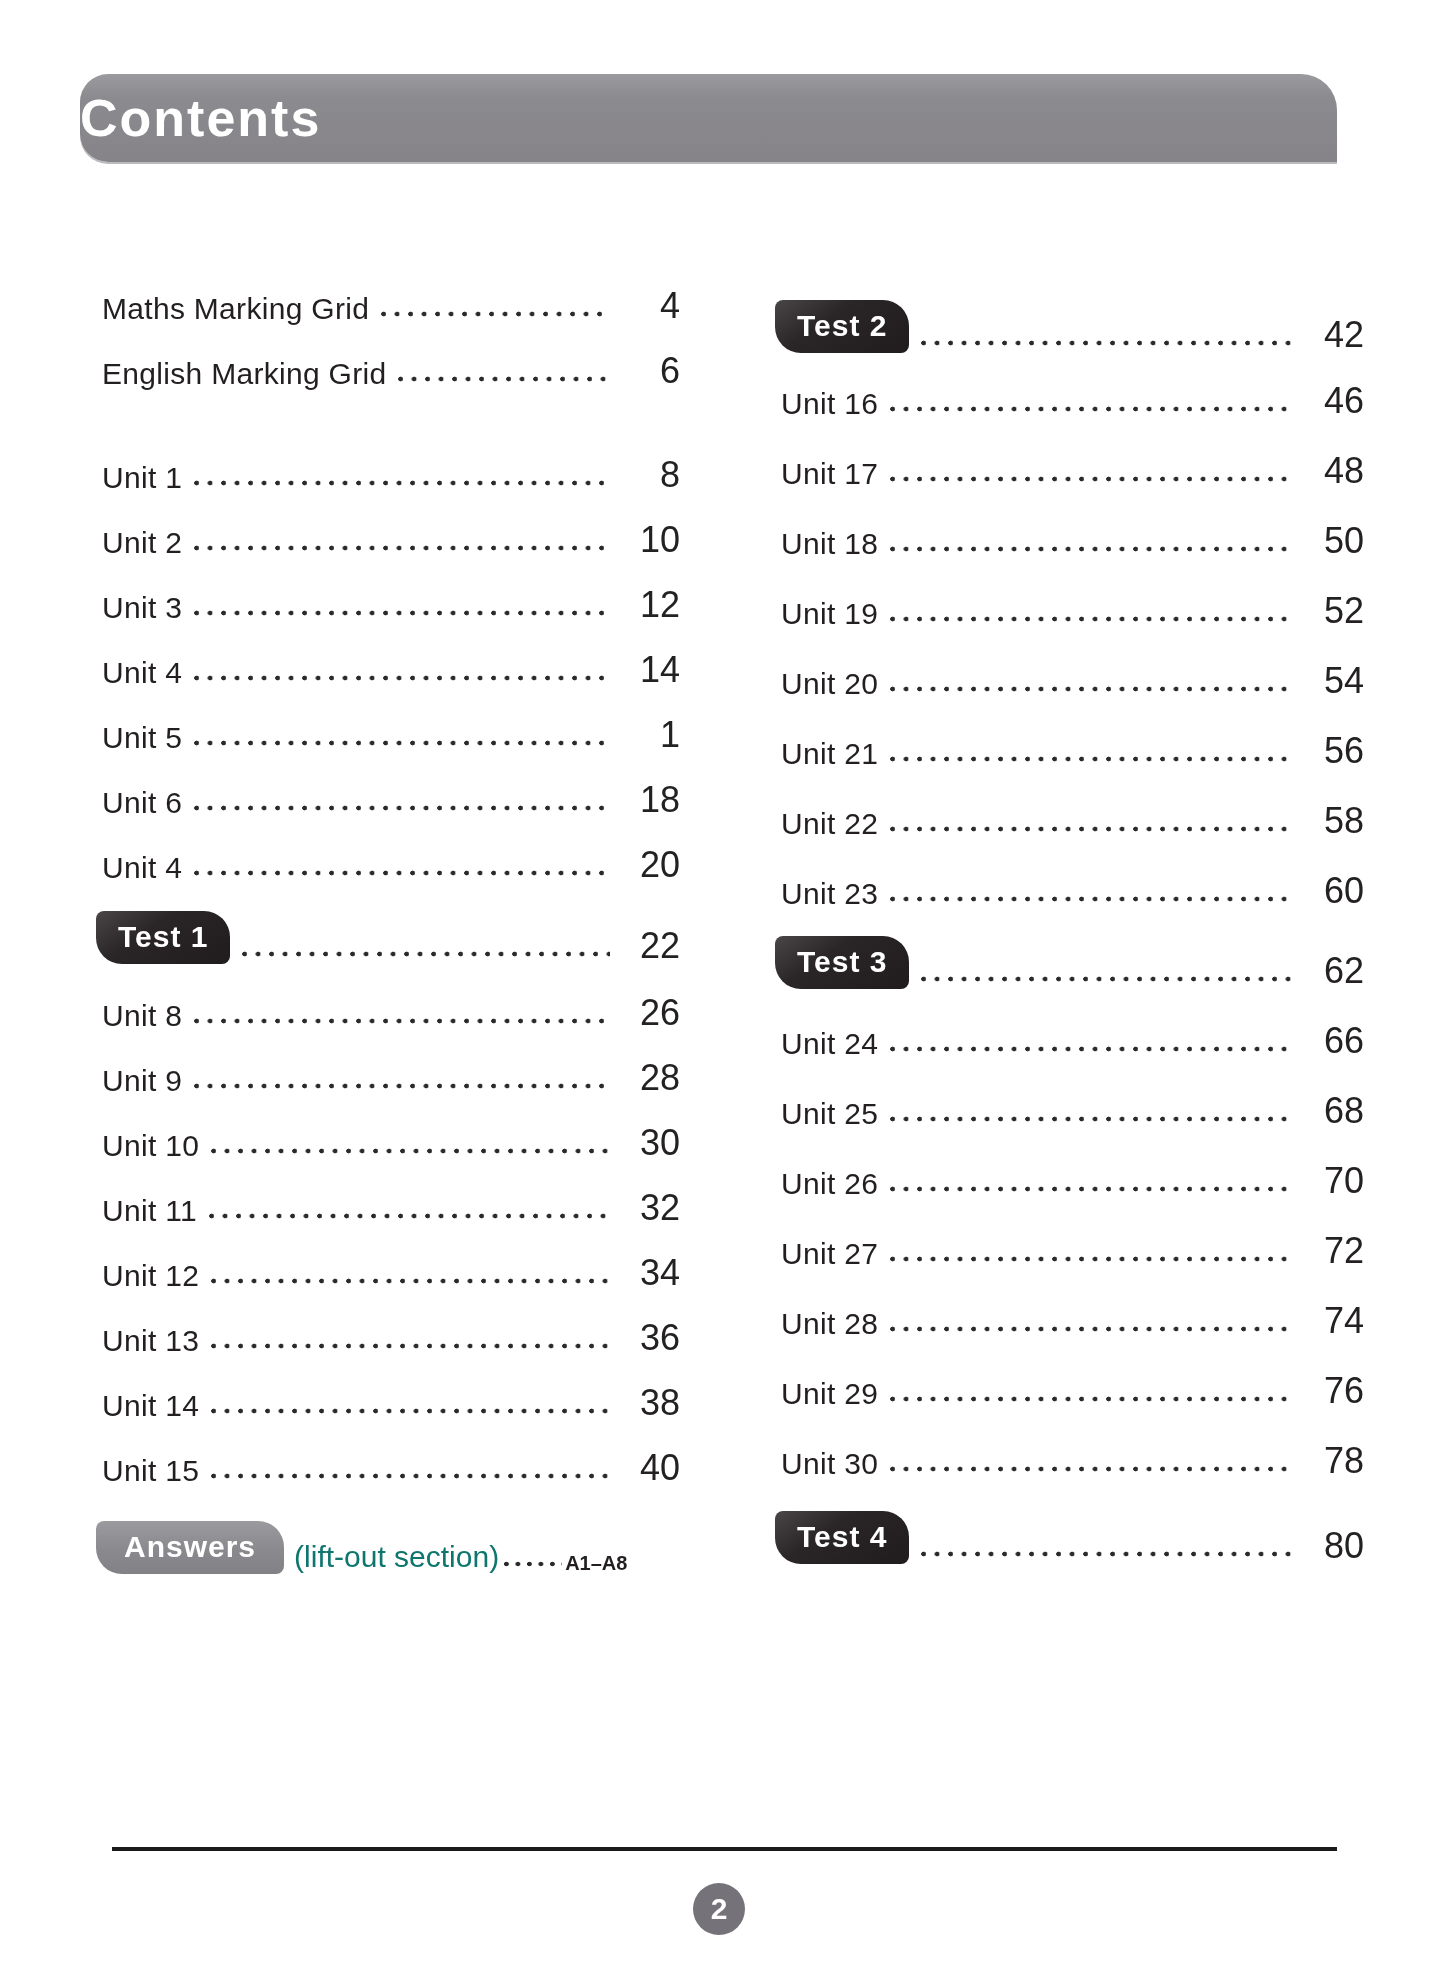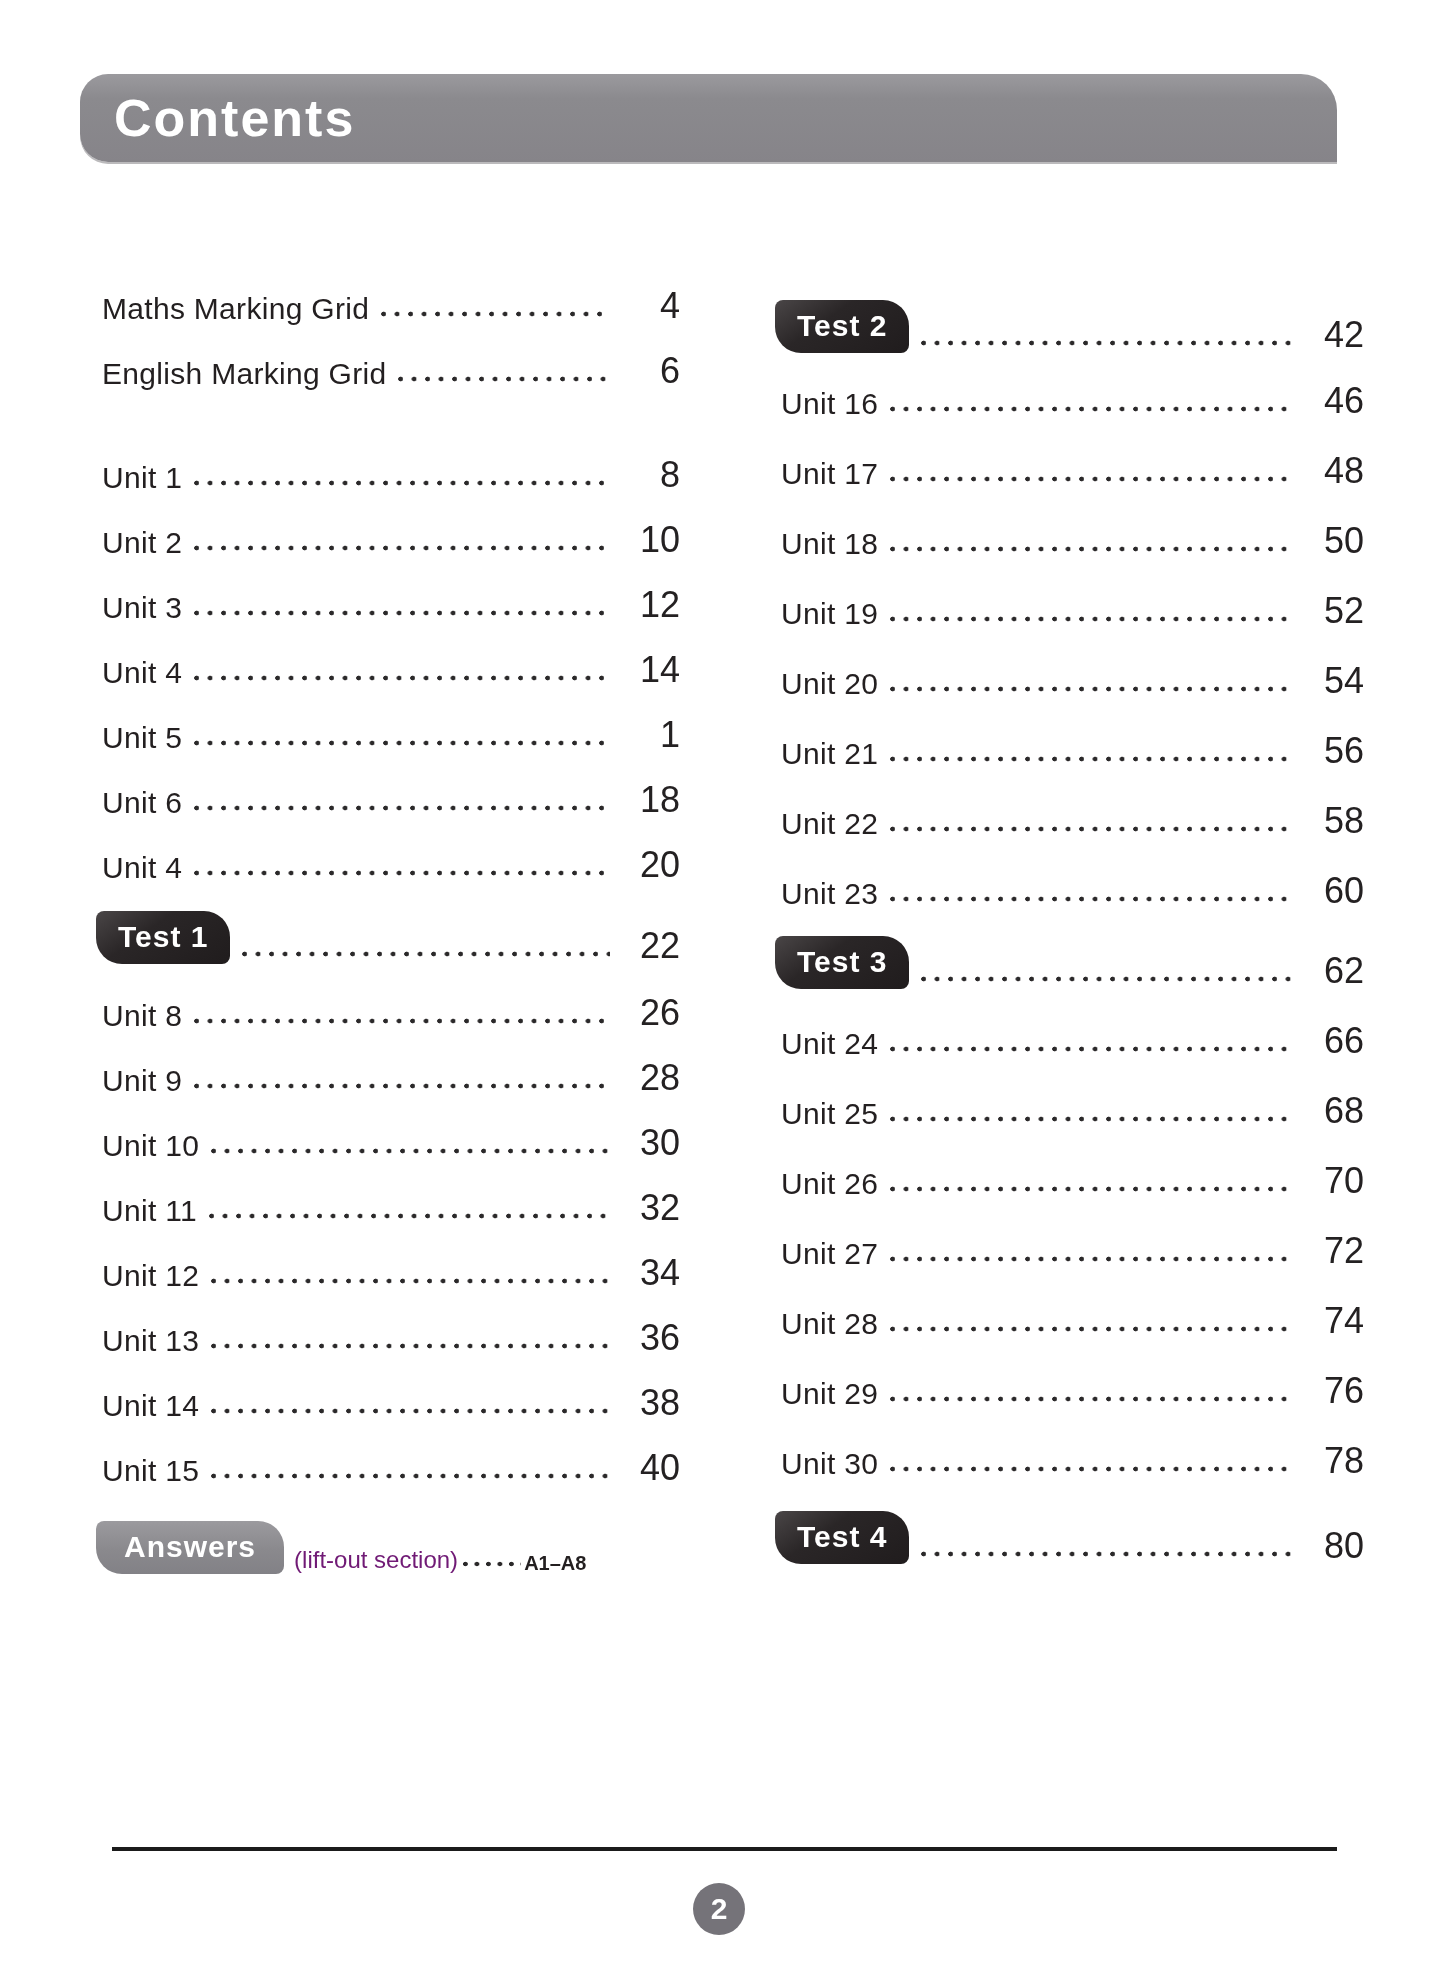--- a/index.html
+++ b/index.html
@@ -10,21 +10,21 @@
   
   .header-bar{
     position:absolute;left:80px;top:74px;width:1257px;height:88px;
     background:linear-gradient(180deg,#9b9a9e 0%,#8b8a8e 28%,#868489 100%);
     border-radius:28px 36px 0 28px;
     display:flex;align-items:center;
     box-shadow:0 2px 0 rgba(60,58,62,0.35);
   }
   .header-title{
     font-size:52px;font-weight:700;color:#ffffff;
-    padding-left:34px;letter-spacing:2px;line-height:1;
+    letter-spacing:2px;line-height:1;
   }
   
   .col{position:absolute;top:259px;display:flex;flex-direction:column;}
   .col-left{left:92px;width:588px;}
   .col-right{left:771px;width:593px;}
   .row{display:flex;align-items:flex-end;height:65px;}
   .col-right .row{height:70px;}
   .row.h66{height:66px!important}
   .row.h67{height:67px!important}
   .row.h80{height:80px!important}
@@ -55,22 +55,22 @@
   }
   .badge-test{
     background:linear-gradient(145deg,#4a4647 0%,#2a2627 38%,#201c1d 100%);
     min-width:86px;
   }
   .badge-answers{
     background:linear-gradient(180deg,#9b9a9e 0%,#8a898d 55%,#828186 100%);
     padding:11px 28px 12px;
   }
   .answers-note{
-    font-size:24px;font-weight:400;line-height:1.15;margin-left:10px;
-    color:#701a75;white-space:nowrap;
+    font-size:30px;font-weight:400;line-height:1.15;margin-left:10px;
+    color:#0f766e;white-space:nowrap;
   }
   .answers-dots{
     width:58px;height:6px;margin:0 3px 7px 5px;
     background-image:radial-gradient(circle at 2.4px 3px,#2b292a 2px,rgba(0,0,0,0) 2.6px);
     background-size:11.5px 6px;background-repeat:repeat-x;background-position:left bottom;
   }
   .answers-page{
     font-size:20px;font-weight:700;line-height:1.05;white-space:nowrap;
   }
   

